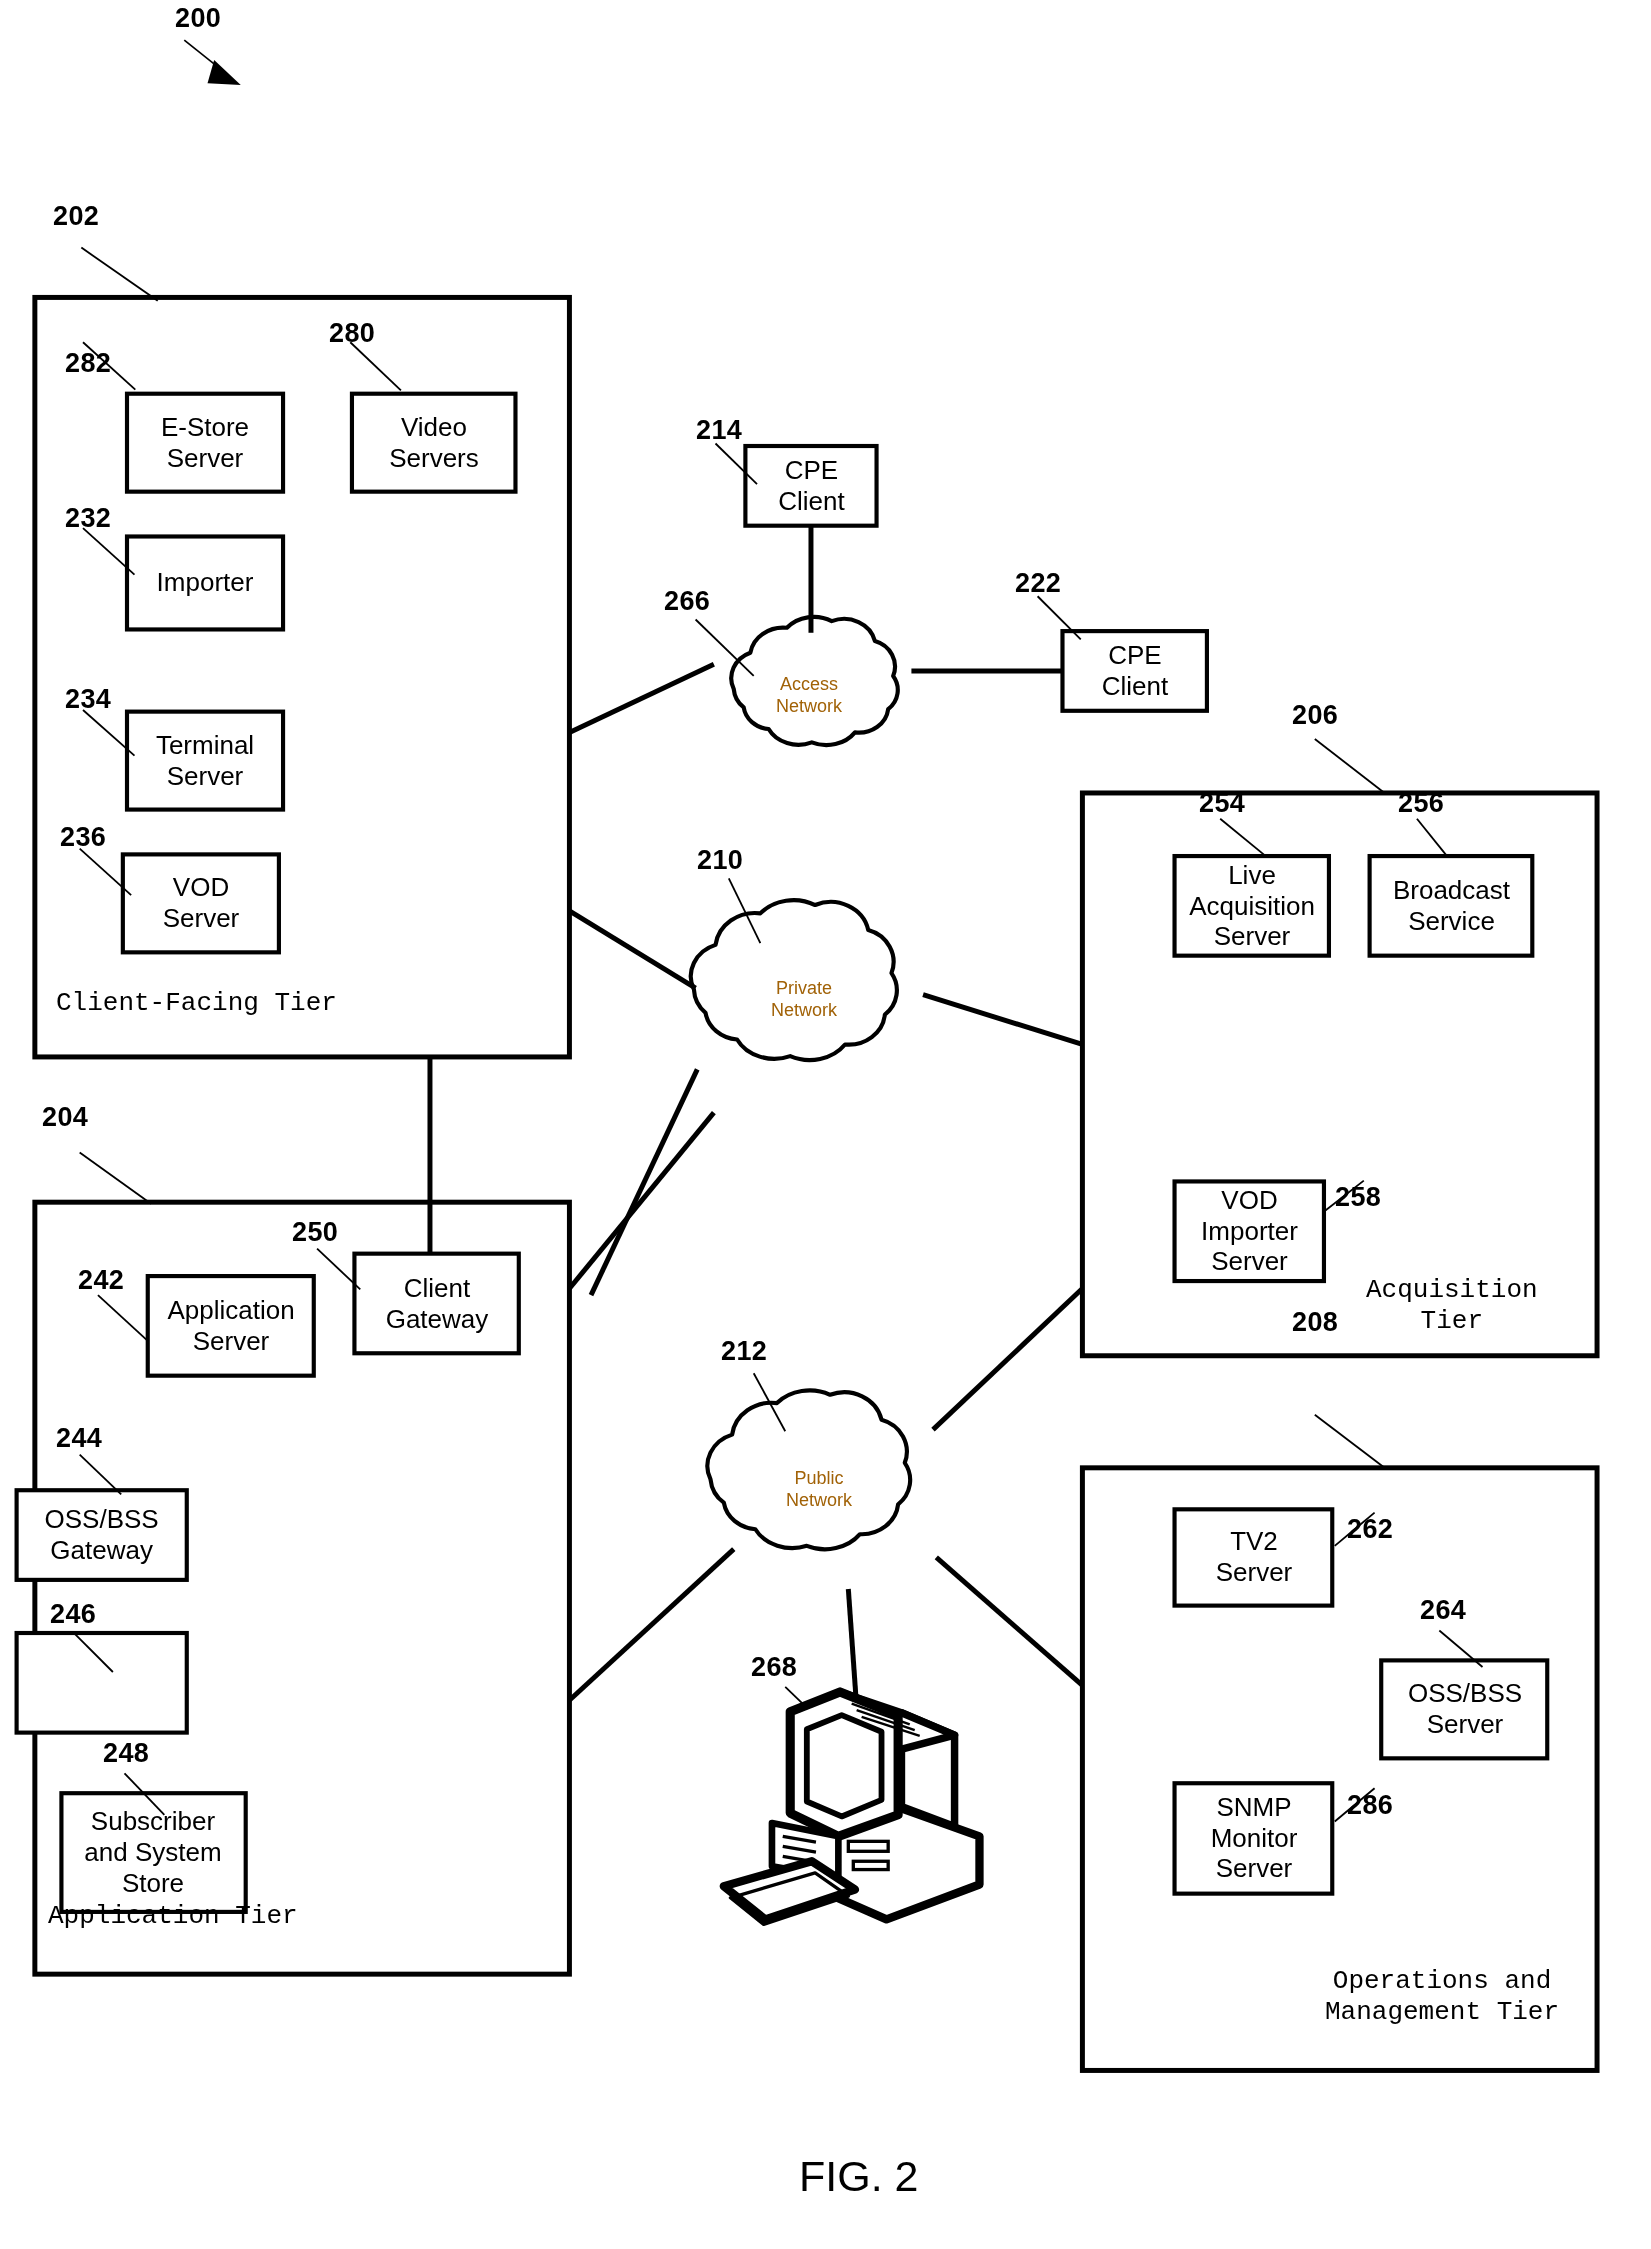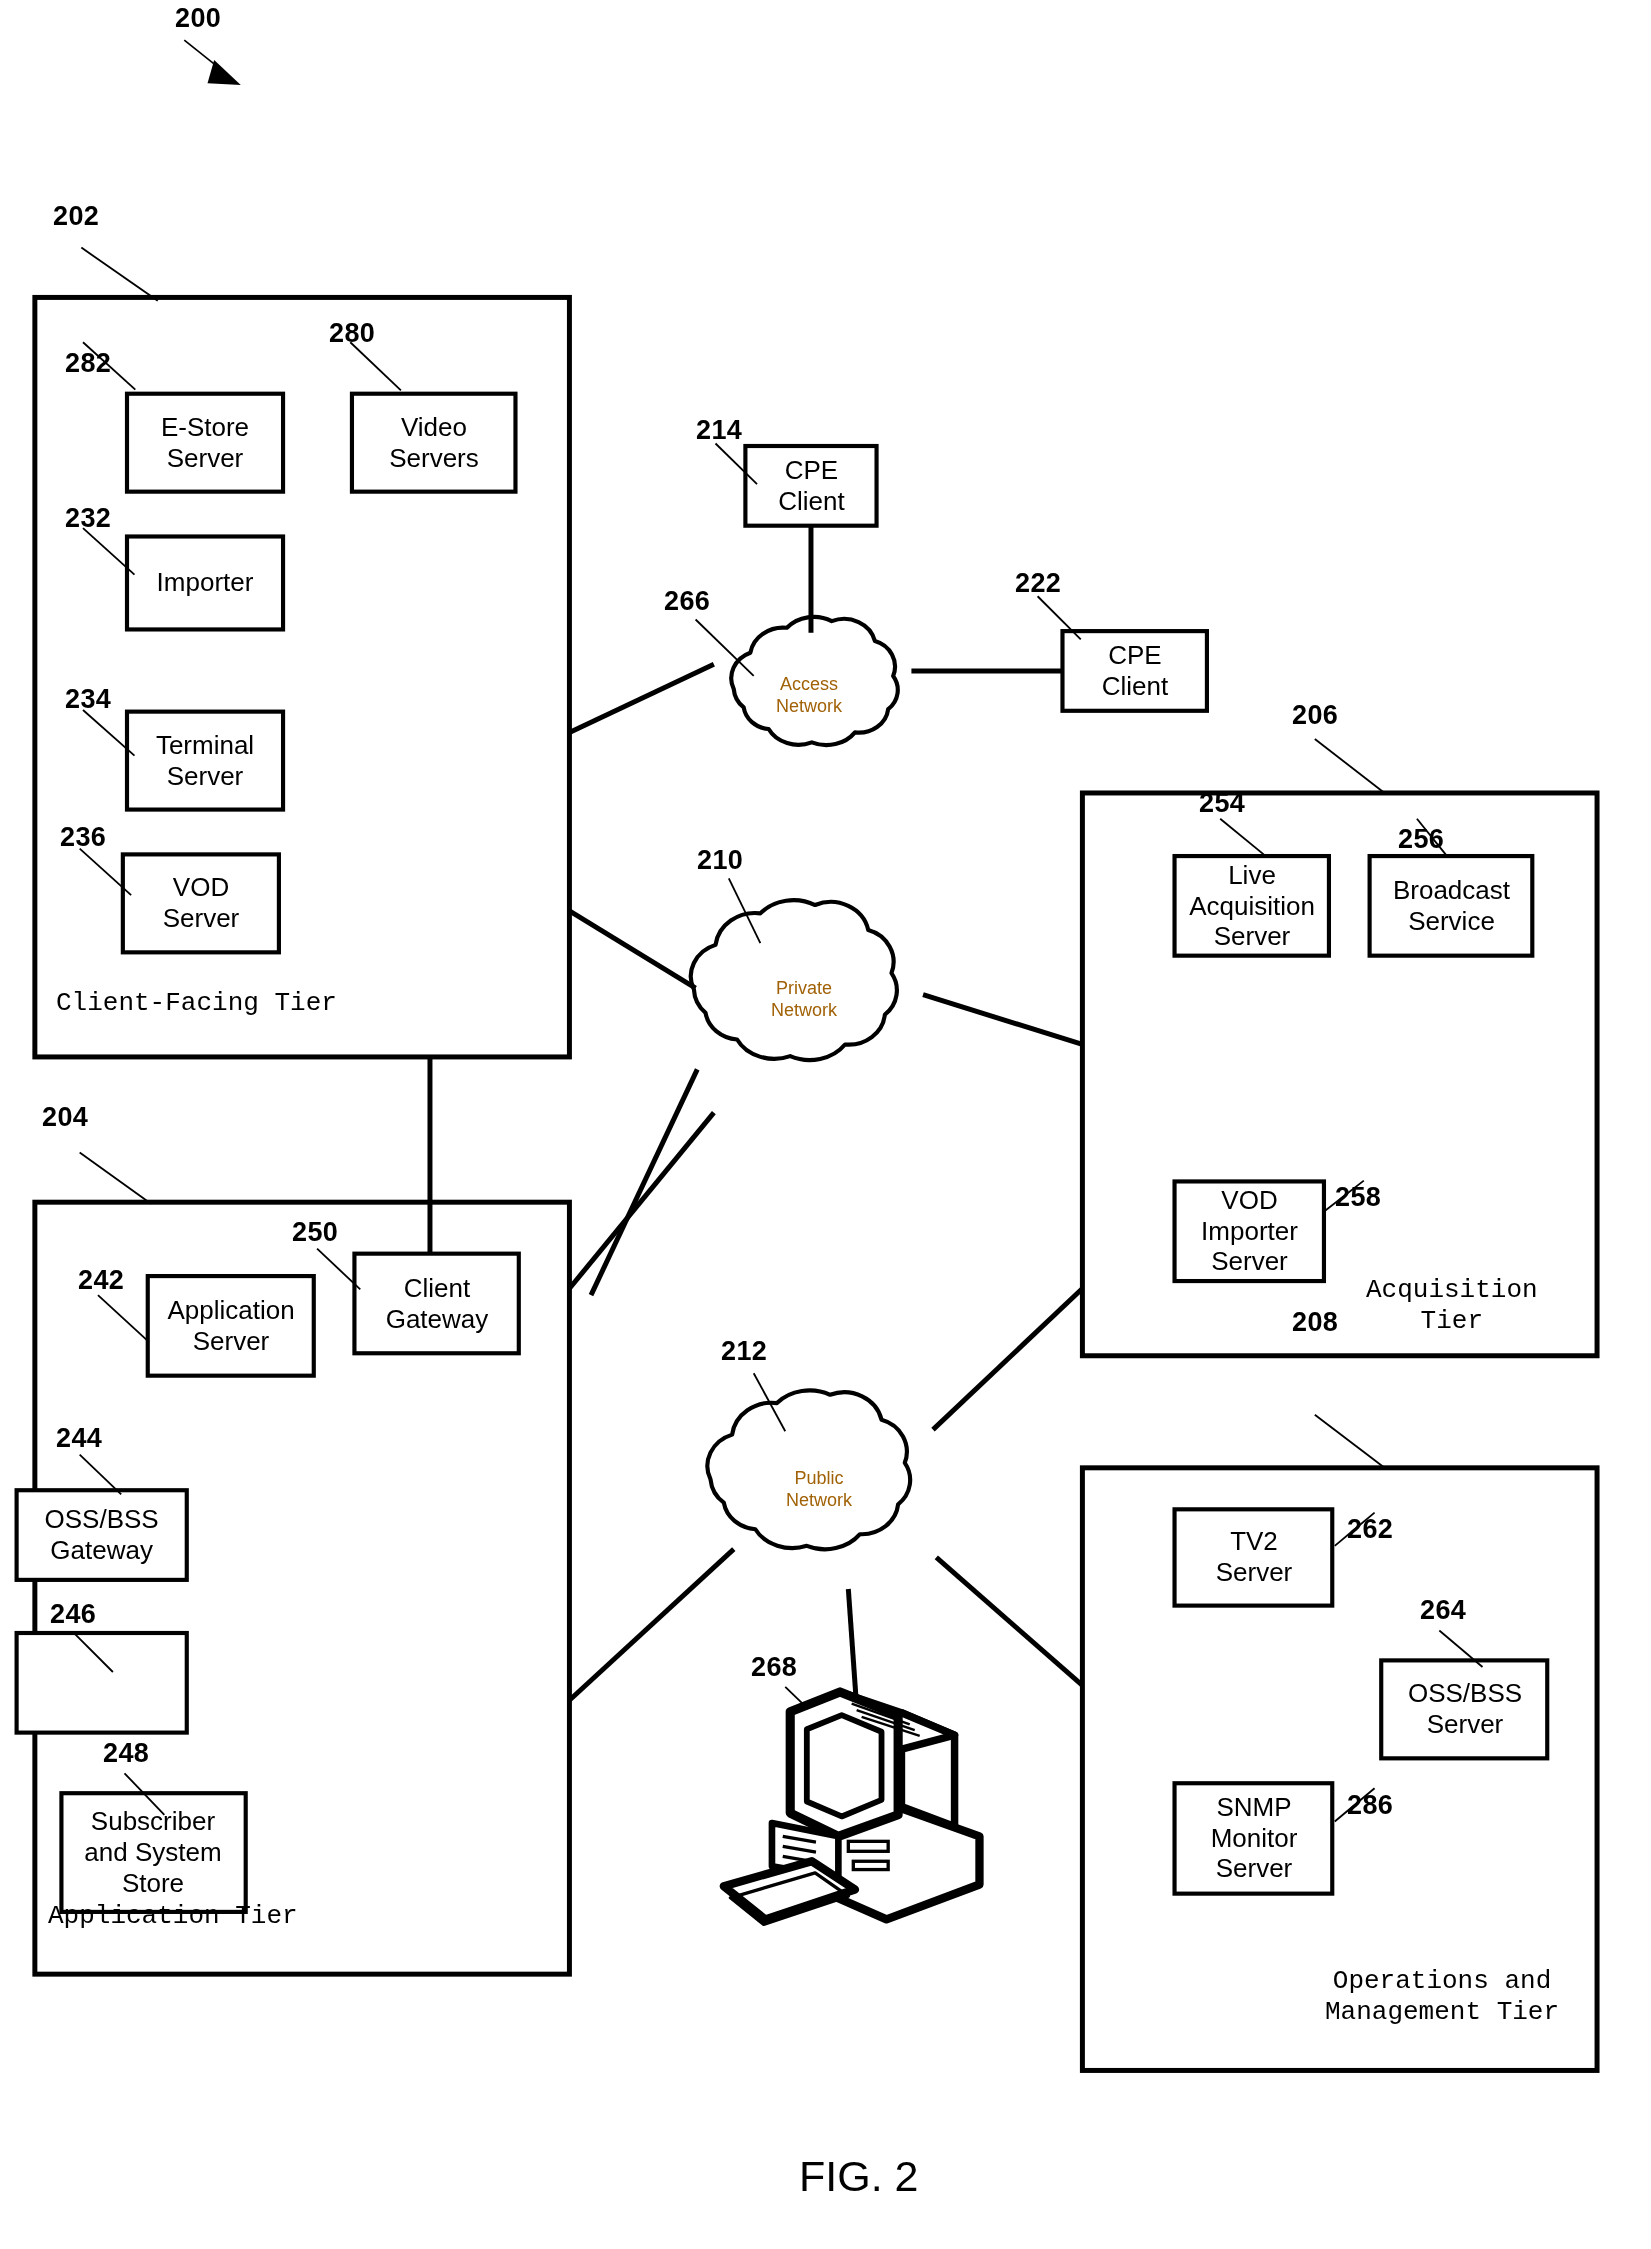--- a/index.html
+++ b/index.html
@@ -258,21 +258,21 @@
 Management Tier</div>
 
   <div class="ref-num" style="left:65px;  top:328px;margin-top:22px;">282</div>
   <div class="ref-num" style="left:329px; top:320px;">280</div>
   <div class="ref-num" style="left:65px;  top:505px;">232</div>
   <div class="ref-num" style="left:65px;  top:686px;">234</div>
   <div class="ref-num" style="left:60px;  top:824px;">236</div>
   <div class="ref-num" style="left:696px; top:417px;">214</div>
   <div class="ref-num" style="left:1015px;top:570px;">222</div>
   <div class="ref-num" style="left:1199px;top:790px;">254</div>
-  <div class="ref-num" style="left:1398px;top:826px;">256</div>
+  <div class="ref-num" style="left:1398px;top:790px;">256</div>
   <div class="ref-num" style="left:1335px;top:1184px;">258</div>
   <div class="ref-num" style="left:78px;  top:1267px;">242</div>
   <div class="ref-num" style="left:292px; top:1219px;">250</div>
   <div class="ref-num" style="left:56px;  top:1425px;">244</div>
   <div class="ref-num" style="left:50px;  top:1601px;">246</div>
   <div class="ref-num" style="left:103px; top:1740px;">248</div>
   <div class="ref-num" style="left:1347px;top:1516px;">262</div>
   <div class="ref-num" style="left:1420px;top:1597px;">264</div>
   <div class="ref-num" style="left:1347px;top:1792px;">286</div>
 

